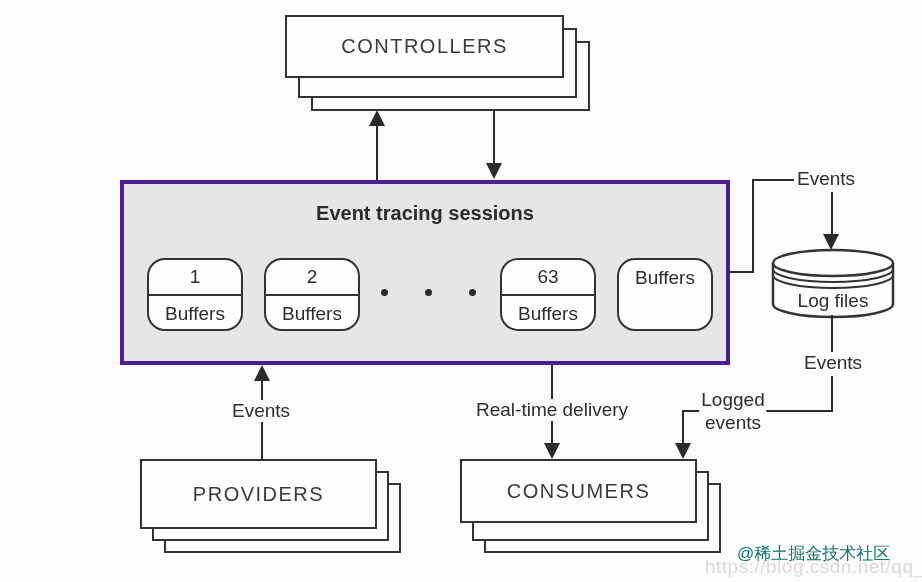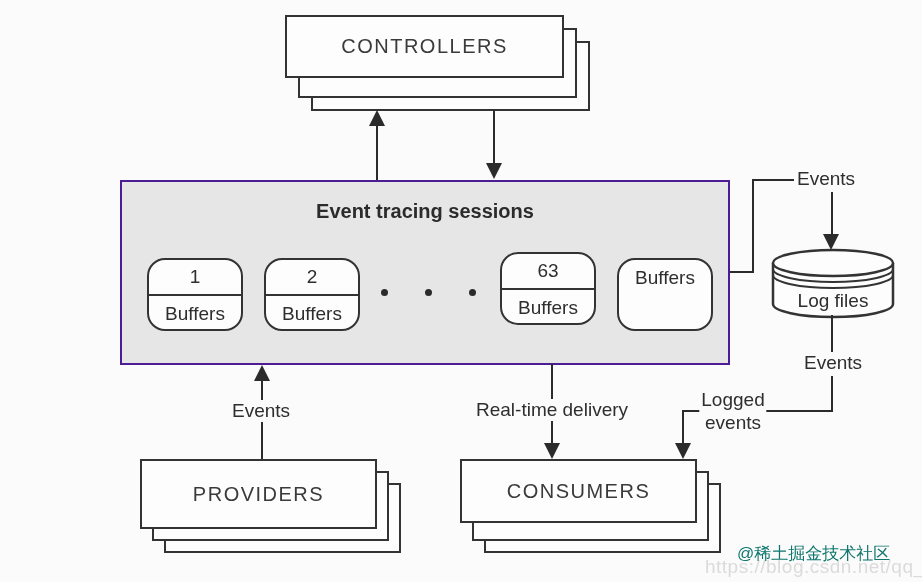--- a/index.html
+++ b/index.html
@@ -12,21 +12,21 @@
   
   .node,.echo{
     position:absolute;box-sizing:border-box;
     background:#fdfdfd;border:2px solid #333;
   }
   .node{display:flex;align-items:center;justify-content:center;}
   .node-label{font-size:20px;letter-spacing:1.5px;color:#3a3a3a;}
   
   .sessions{
     position:absolute;box-sizing:border-box;left:120px;top:180px;
-    width:610px;height:185px;background:#e6e6e6;border:2px solid #4c1d95;
+    width:610px;height:185px;background:#e6e6e6;border:4px solid #4c1d95;
   }
   .sessions-title{
     position:absolute;left:0;top:18px;width:100%;text-align:center;
     font-size:20px;font-weight:bold;color:#2b2b2b;
   }
   
   .chip{
     position:absolute;box-sizing:border-box;width:96px;height:73px;
     background:#fdfdfd;border:2px solid #333;border-radius:18px;overflow:hidden;
   }
@@ -92,21 +92,21 @@
   </div>
   <div class="chip" style="left:264px;top:258px">
     <div class="chip-num">2</div>
     <div class="chip-label">Buffers</div>
   </div>
   <div class="dots" style="left:381px;top:289px">
     <span class="dot"></span>
     <span class="dot"></span>
     <span class="dot"></span>
   </div>
-  <div class="chip" style="left:500px;top:252px">
+  <div class="chip" style="left:500px;top:258px">
     <div class="chip-num">63</div>
     <div class="chip-label">Buffers</div>
   </div>
   <div class="chip" style="left:617px;top:258px">
     <div class="chip-label">Buffers</div>
   </div>
 
   <div class="line h" style="left:730px;top:271px;width:24px"></div>
   <div class="line v" style="left:752px;top:180px;height:93px"></div>
   <div class="line h" style="left:752px;top:179px;width:42px"></div>

